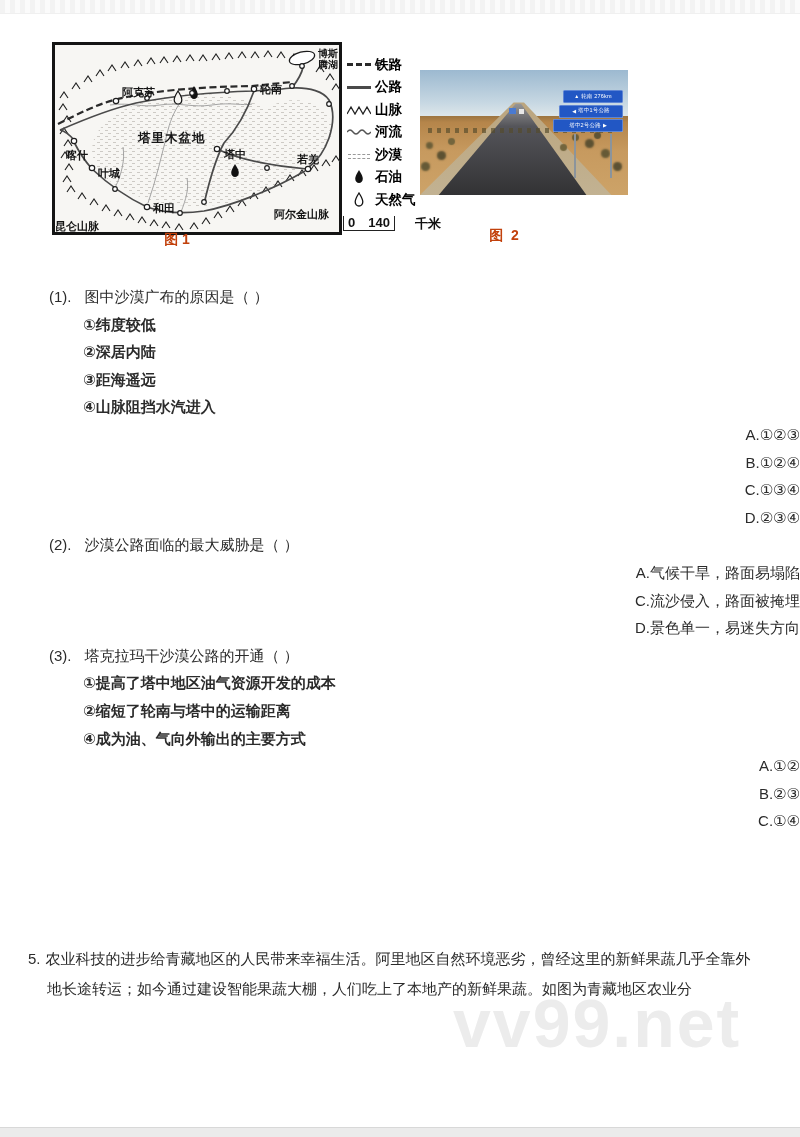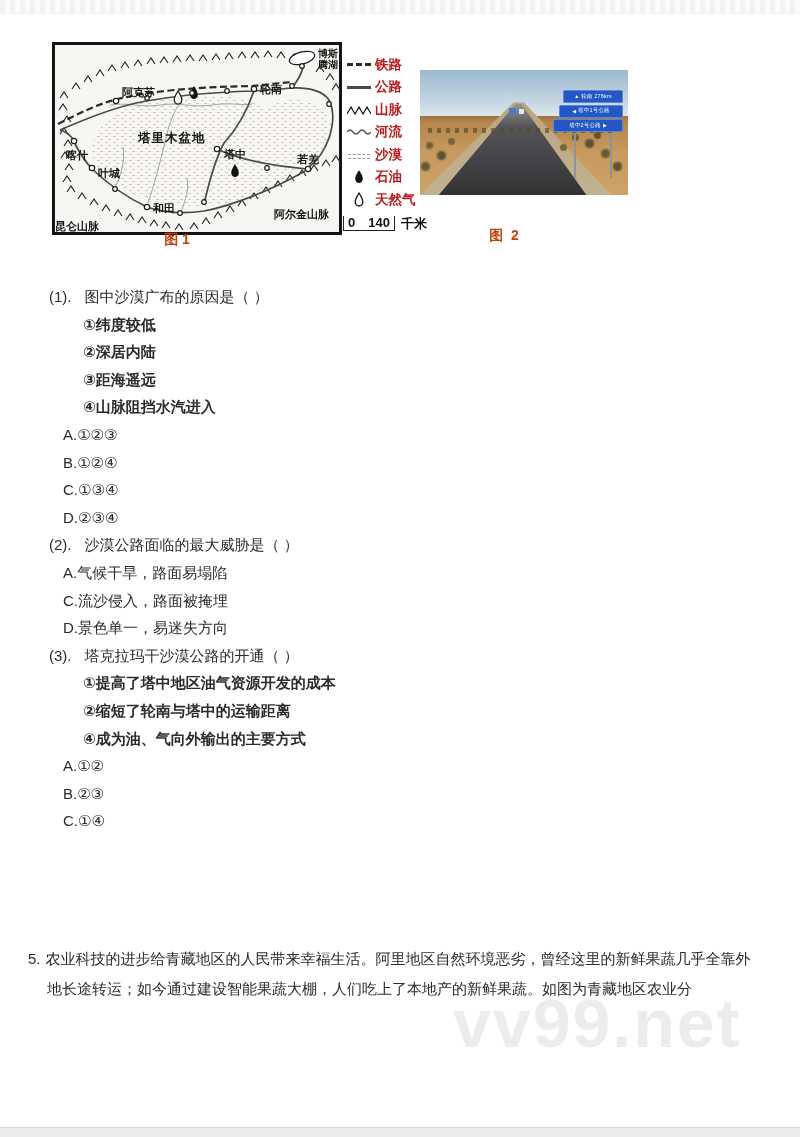--- a/index.html
+++ b/index.html
@@ -22,30 +22,30 @@
   .map-svg{position:absolute;left:52px;top:42px;}
   .caption{position:absolute;font-size:14px;font-weight:bold;color:#c2410c;}
   .cap1{left:52px;top:231px;width:250px;text-align:center;}
   .cap2{left:420px;top:227px;width:170px;text-align:center;letter-spacing:2px;}
   .legend{
     position:absolute;left:346px;top:57px;width:78px;height:150px;
     display:flex;flex-direction:column;justify-content:space-between;
   }
   .legend-row{display:flex;align-items:center;gap:4px;height:15px;}
   .legend-sym{width:25px;display:flex;align-items:center;justify-content:center;flex:0 0 25px;}
-  .legend-label{font-size:13.5px;font-weight:600;color:#b91c1c;white-space:nowrap;}
+  .legend-label{font-size:13.5px;font-weight:600;color:#000000;white-space:nowrap;}
   .sym-rail{width:24px;border-top:3px dashed #2a2a2a;}
   .sym-road{width:24px;border-top:3px solid #4a4a4a;}
   .sym-desert{width:22px;}
   .sym-desert div{border-top:1.5px dashed #9a9a9a;margin-top:3px;}
   .scale-wrap{position:absolute;left:343px;top:216px;display:flex;align-items:flex-end;
     font-size:13px;font-weight:700;color:#111;}
   .scale-bracket{display:flex;gap:13px;border:1.6px solid #222;border-top:none;
     padding:0 4px 1px 4px;line-height:13px;}
-  .scale-unit{margin-left:6px;line-height:14px;}
+  .scale-unit{margin-left:20px;line-height:14px;}
   
   .photo{position:absolute;left:420px;top:70px;width:208px;height:125px;overflow:hidden;background:#c79a5f;}
   .photo .sky{position:absolute;left:0;top:0;right:0;height:46px;
     background:linear-gradient(180deg,#9cb9d0 0%,#c6d7e2 70%,#dde6ea 100%);}
   .photo .ground{position:absolute;left:0;top:46px;right:0;bottom:0;
     background:linear-gradient(180deg,#9c7440 0%,#b5854a 8%,#c79a5f 45%,#cda368 100%);}
   .photo .shoulder{position:absolute;left:0;top:0;width:100%;height:100%;
     clip-path:polygon(45% 26%,50% 26%,92% 100%,0% 100%);
     background:linear-gradient(180deg,#bba57e 25%,#c2b292 100%);}
   .photo .road{position:absolute;left:0;top:0;width:100%;height:100%;
@@ -68,21 +68,21 @@
   .signrow .txt{font-size:5.5px;line-height:1;letter-spacing:.2px;white-space:nowrap;}
   .r1{width:60px;} .r2{width:64px;} .r3{width:70px;}
   .post{position:absolute;width:2.5px;height:44px;background:#8b949c;top:64px;}
   .post1{right:16px;} .post2{right:52px;}
   
   .questions{position:absolute;left:0;top:283px;width:800px;font-size:15px;}
   .line{height:27.6px;line-height:27.6px;white-space:nowrap;}
   .qhead{padding-left:49px;}
   .qnum{margin-right:13px;}
   .qitem{padding-left:83px;font-weight:bold;}
-  .qopt{padding-left:63px;}
+  .qopt{padding-left:63px;text-align:right;}
   
   .q5{position:absolute;left:28px;top:944px;width:715px;font-size:15px;line-height:30px;
     padding-left:19px;text-indent:-19px;margin:0;color:#2b2b2b;}
   .q5 .qnum5{margin-right:5px;}
   
   .watermark{position:absolute;left:453px;top:984px;font-size:68px;font-weight:bold;
     color:#ececec;letter-spacing:2px;}
 </style>
 </head>
 <body>

